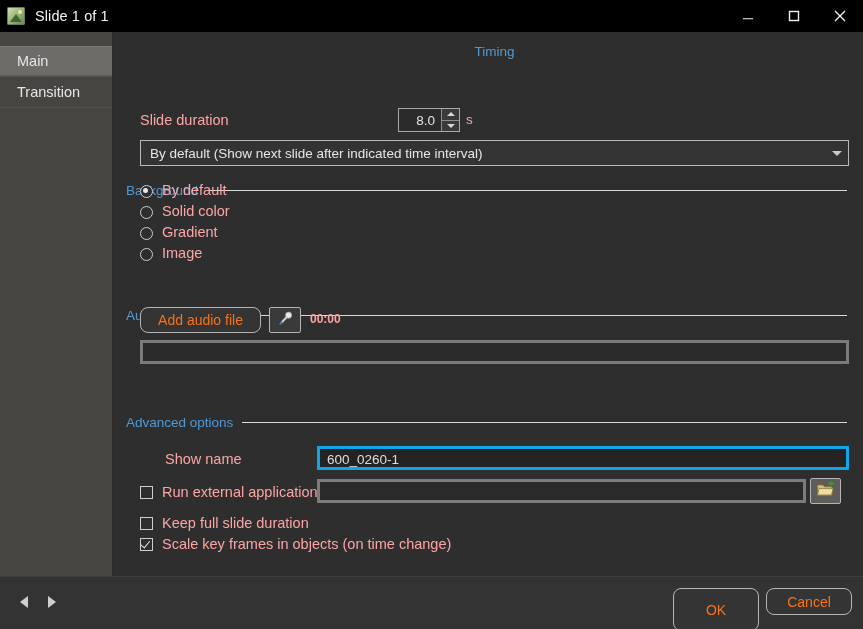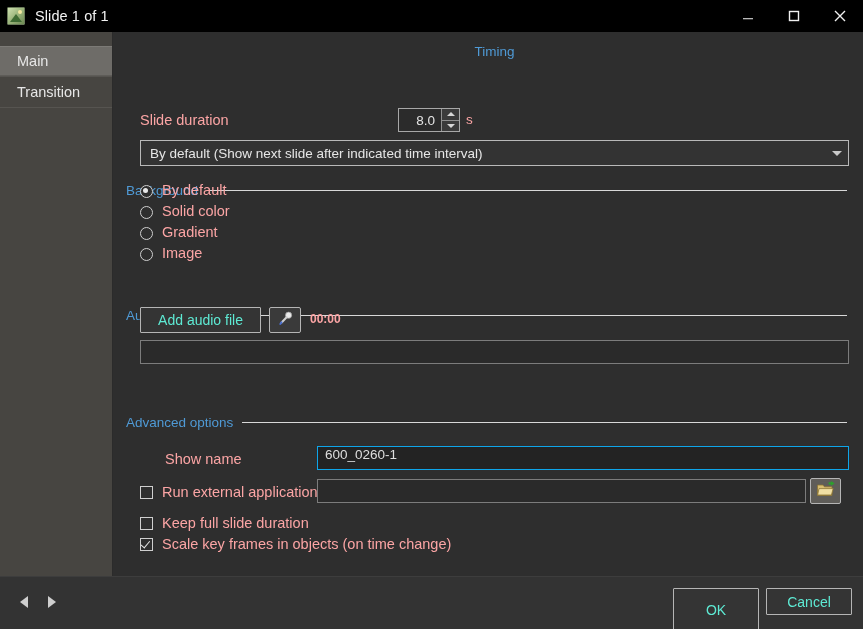--- a/index.html
+++ b/index.html
@@ -283,22 +283,22 @@
     border-right: 1.8px solid #e8e8e8;
     border-bottom: 1.8px solid #e8e8e8;
     transform: rotate(40deg);
   }
 
   
   .btn {
     position: absolute;
     background: #343434;
     border: 1px solid #b5b5b5;
-    border-radius: 1px;
-    color: #5eead4;
+    border-radius: 8px;
+    color: #f97316;
     font-size: 14px;
     display: flex;
     align-items: center;
     justify-content: center;
     white-space: nowrap;
   }
 
   .icon-btn {
     position: absolute;
     background: #3a3a3a;
@@ -306,23 +306,23 @@
     border-radius: 2px;
     display: flex;
     align-items: center;
     justify-content: center;
   }
 
   
   .tinput {
     position: absolute;
     background: #232323;
-    border: 1px solid #0ea5e9;
-    display: flex;
-    align-items: flex-start;
+    border: 3px solid #0ea5e9;
+    display: flex;
+    align-items: flex-end;
   }
   .tinput span {
     color: #dedede;
     font-size: 13.5px;
     padding-left: 7px;
     white-space: nowrap;
   }
   .tinput.dim { background: #2a2a2a; border-color: #7c7c7c; }
 
   

